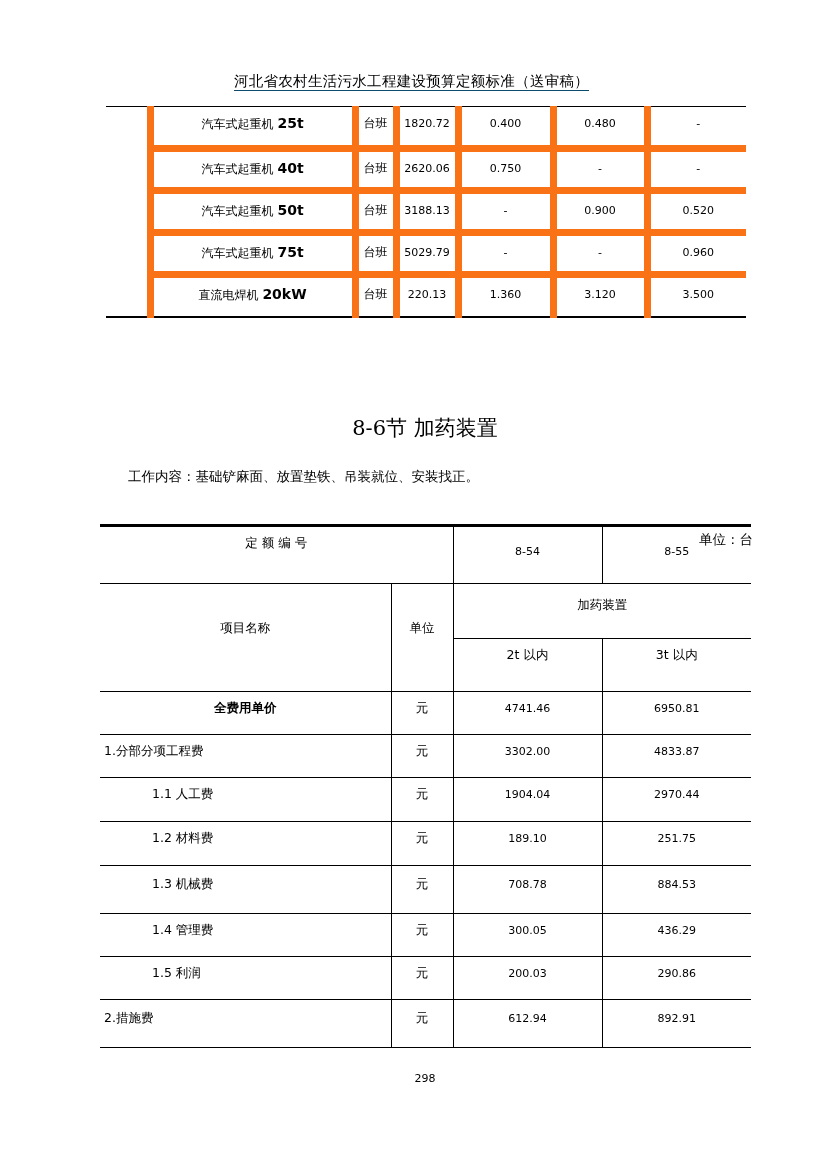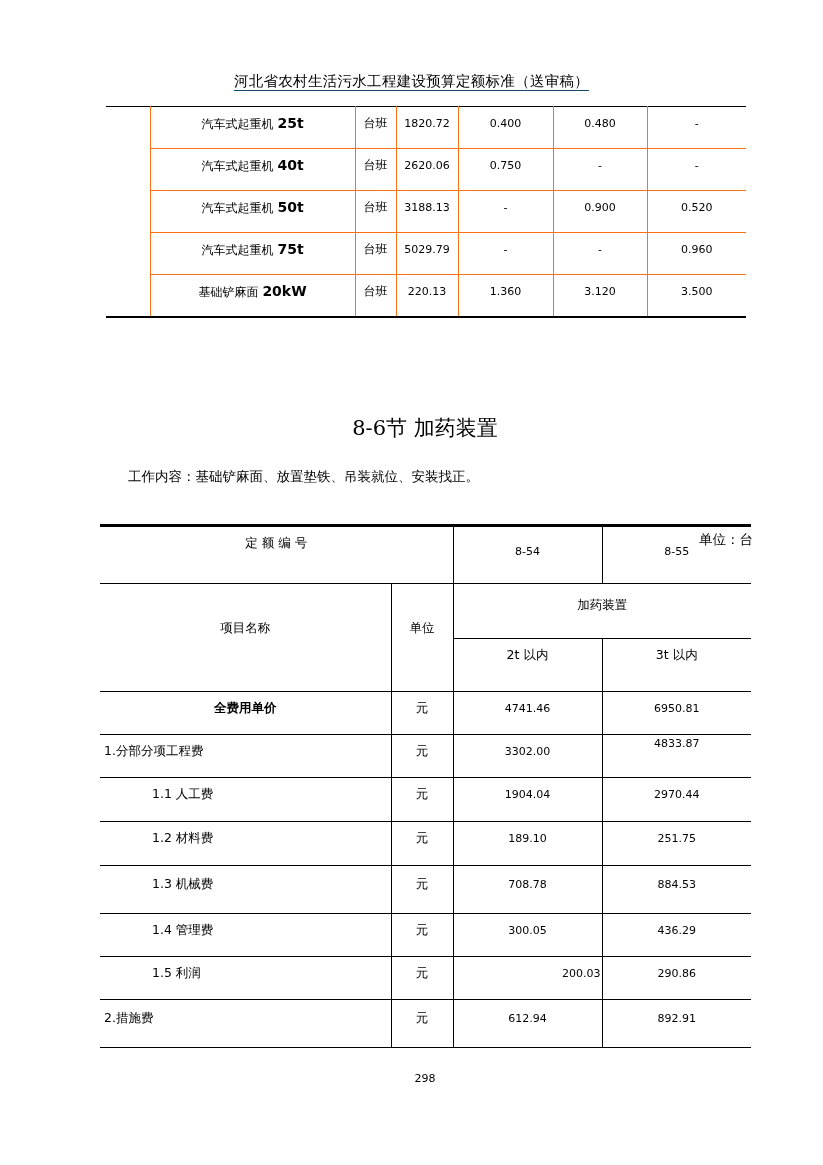--- a/index.html
+++ b/index.html
@@ -4,21 +4,21 @@
 <style>
   html, body { margin: 0; padding: 0; background: #ffffff; }
   body { width: 823px; height: 1165px; position: relative; overflow: hidden;
          font-family: "DejaVu Sans", "Liberation Sans", sans-serif; color: #000; }
   .abs { position: absolute; }
   .page-header { left: 0; width: 823px; top: 72px; text-align: center; font-size: 14.5px; }
   .page-header span { border-bottom: 1px solid #0c4a6e; padding-bottom: 1px; letter-spacing: 0.3px; }
 
   
   .t1 { left: 106px; top: 106px; border-collapse: collapse; table-layout: fixed; width: 640px; }
-  .t1 td { height: 42px; border: 1px solid #f97316; font-size: 11px; text-align: center; vertical-align: top; padding-top: 10px; box-sizing: border-box; }
+  .t1 td { height: 42px; border: 7px solid #f97316; font-size: 11px; text-align: center; vertical-align: top; padding-top: 10px; box-sizing: border-box; }
   .t1 tr:first-child td { border-top: 1.5px solid #000; }
   .t1 tr:last-child td { border-bottom: 2.5px solid #000; }
   .t1 td.c0 { border-left: none; border-top: 1.5px solid #000; border-bottom: 2.5px solid #000; }
   .t1 td.c6 { border-right: none; }
   .t1 td.unit { font-size: 12px; padding-top: 8px; }
   .t1 td.name { font-size: 12px; padding-top: 8px; }
   .t1 td.name .eng { font-size: 14px; margin-left: 4px; font-weight: bold; }
 
   .section-title { left: 0; width: 850px; top: 414px; text-align: center; font-size: 21px; font-family: "DejaVu Serif", "Liberation Serif", serif; }
   .work-content { left: 128px; top: 468px; font-size: 13.5px; }
@@ -81,21 +81,21 @@
     </tr>
     <tr>
       <td class="name"><span>汽车式起重机</span><span class="eng">75t</span></td>
       <td class="unit">台班</td>
       <td>5029.79</td>
       <td>-</td>
       <td>-</td>
       <td class="c6">0.960</td>
     </tr>
     <tr>
-      <td class="name"><span>基础铲麻面</span><span class="eng">20kW</span></td>
+      <td class="name"><span>直流电焊机</span><span class="eng">20kW</span></td>
       <td class="unit">台班</td>
       <td>220.13</td>
       <td>1.360</td>
       <td>3.120</td>
       <td class="c6">3.500</td>
     </tr>
   </tbody>
 </table>
 
 <div class="abs section-title">8-6节  加药装置</div>
@@ -128,21 +128,21 @@
     <tr>
       <td class="first zh bold" style="height:43px; padding-top:8px;">全费用单价</td>
       <td class="zh" style="padding-top:8px;">元</td>
       <td style="padding-top:10px;">4741.46</td>
       <td class="last" style="padding-top:10px;">6950.81</td>
     </tr>
     <tr>
       <td class="first zh left" style="height:43px; padding-top:8px;">1.分部分项工程费</td>
       <td class="zh" style="padding-top:8px;">元</td>
       <td style="padding-top:10px;">3302.00</td>
-      <td class="last" style="padding-top:2px;">4833.87</td>
+      <td class="last" style="padding-top:10px;">4833.87</td>
     </tr>
     <tr>
       <td class="first zh ind" style="height:44px; padding-top:8px;">1.1 人工费</td>
       <td class="zh" style="padding-top:8px;">元</td>
       <td style="padding-top:10px;">1904.04</td>
       <td class="last" style="padding-top:10px;">2970.44</td>
     </tr>
     <tr>
       <td class="first zh ind" style="height:44px; padding-top:8px;">1.2 材料费</td>
       <td class="zh" style="padding-top:8px;">元</td>
@@ -157,21 +157,21 @@
     </tr>
     <tr>
       <td class="first zh ind" style="height:43px; padding-top:8px;">1.4 管理费</td>
       <td class="zh" style="padding-top:8px;">元</td>
       <td style="padding-top:10px;">300.05</td>
       <td class="last" style="padding-top:10px;">436.29</td>
     </tr>
     <tr>
       <td class="first zh ind" style="height:43px; padding-top:8px;">1.5 利润</td>
       <td class="zh" style="padding-top:8px;">元</td>
-      <td style="padding-top:10px;text-align:right;">200.03</td>
+      <td style="padding-top:10px;">200.03</td>
       <td class="last" style="padding-top:10px;">290.86</td>
     </tr>
     <tr class="bottom">
       <td class="first zh left" style="height:48px; padding-top:10px;">2.措施费</td>
       <td class="zh" style="padding-top:10px;">元</td>
       <td style="padding-top:12px;">612.94</td>
       <td class="last" style="padding-top:12px;">892.91</td>
     </tr>
   </tbody>
 </table>

